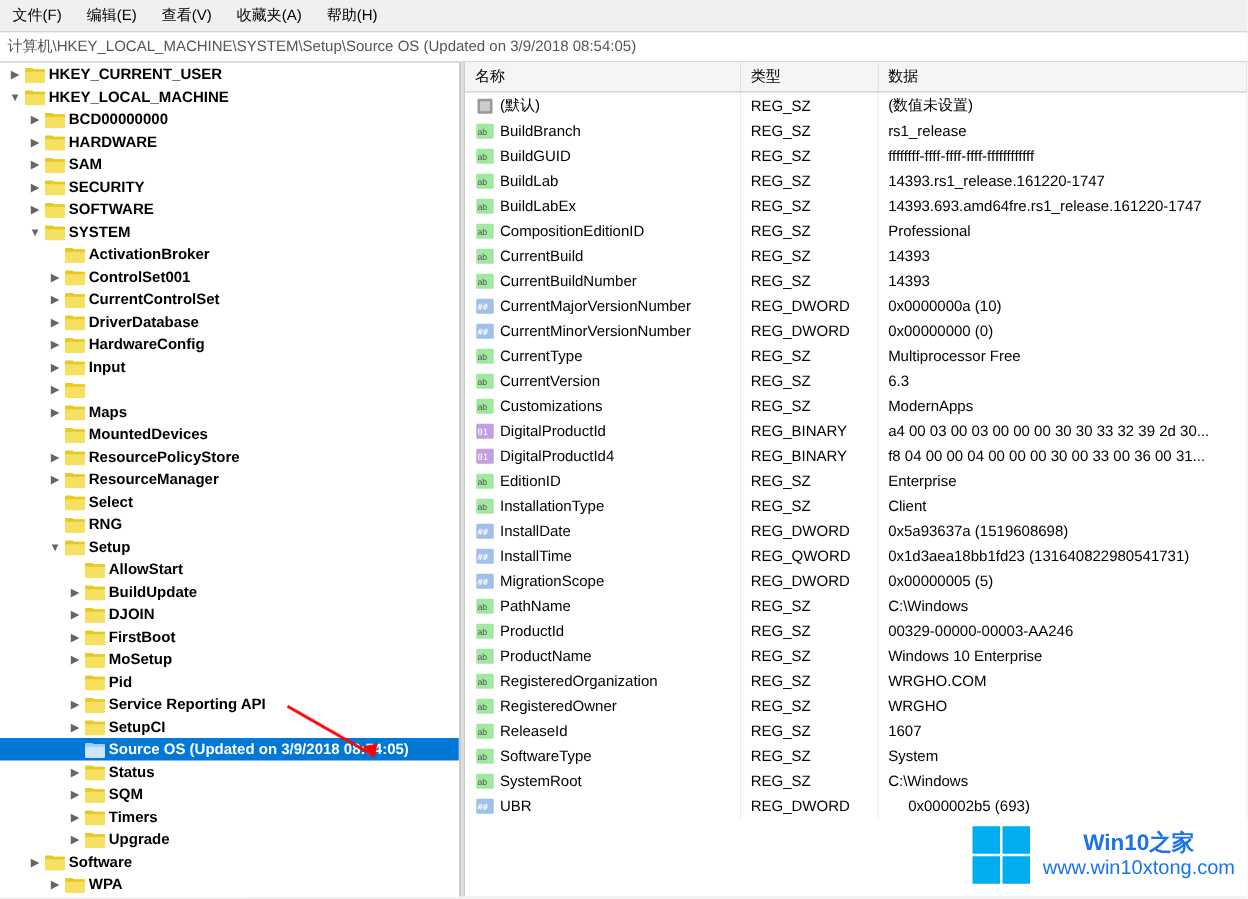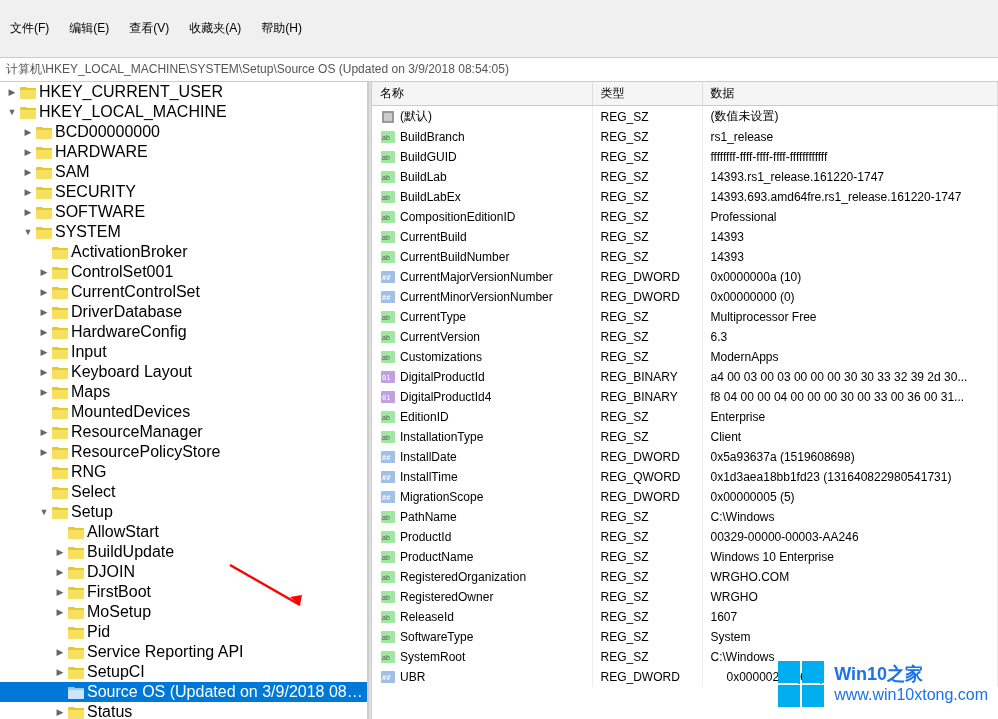--- a/index.html
+++ b/index.html
@@ -7,21 +7,21 @@
       font-family: 'Segoe UI', Tahoma, Geneva, Verdana, sans-serif;
       font-size: 12px;
       background: #f0f0f0;
       width: 998px;
       height: 719px;
       overflow: hidden;
       color: #000;
     }
     .menu-bar {
       display: flex;
-      padding: 18px 4px;
+      padding: 2px 4px;
       font-size: 12px;
       gap: 8px;
       background: #f0f0f0;
       border-bottom: 1px solid #ccc;
     }
     .menu-bar span {
       padding: 2px 6px;
       cursor: pointer;
     }
 
@@ -88,21 +88,22 @@
       flex-shrink: 0;
       margin-right: 3px;
       display: inline-block;
     }
     .folder-icon svg { width: 16px; height: 14px; }
 
     .tree-label {
       flex: 1;
       overflow: hidden;
       text-overflow: ellipsis;
-      font-size: 16px;
+      font-size: 12px;
+      font-weight: bold;
     }
 
     
     .data-panel {
       flex: 1;
       background: #fff;
       overflow-y: auto;
       overflow-x: hidden;
     }
 
@@ -157,20 +158,21 @@
       border-left: 1px solid #ccc;
       border-right: 1px solid #ccc;
     }
 
     
     .watermark {
       position: absolute;
       bottom: 8px;
       right: 8px;
       z-index: 100;
+      text-align: center;
     }
     .watermark-box {
       display: flex;
       align-items: center;
       gap: 8px;
     }
     .win10-logo {
       width: 50px;
       height: 50px;
     }
@@ -317,21 +319,20 @@
     <path d="M0 5 L0 3 Q0 2 1 2 L6 2 L7 3 L16 3 L16 5 Z" fill="#e8c825"></path>
   </svg></span>
           <span class="tree-label">Input</span>
         </div>
         <div class="tree-item">
           <span class="tree-toggle collapsed" style="margin-left: 36px;"></span>
           <span class="folder-icon"><svg viewBox="0 0 16 14" xmlns="http://www.w3.org/2000/svg">
     <rect x="0" y="3" width="16" height="11" rx="1" fill="#f5e060"></rect>
     <path d="M0 5 L0 3 Q0 2 1 2 L6 2 L7 3 L16 3 L16 5 Z" fill="#e8c825"></path>
   </svg></span>
-          <span class="tree-label">Keyboard Layout</span>
         </div>
         <div class="tree-item">
           <span class="tree-toggle collapsed" style="margin-left: 36px;"></span>
           <span class="folder-icon"><svg viewBox="0 0 16 14" xmlns="http://www.w3.org/2000/svg">
     <rect x="0" y="3" width="16" height="11" rx="1" fill="#f5e060"></rect>
     <path d="M0 5 L0 3 Q0 2 1 2 L6 2 L7 3 L16 3 L16 5 Z" fill="#e8c825"></path>
   </svg></span>
           <span class="tree-label">Maps</span>
         </div>
         <div class="tree-item">
@@ -341,45 +342,45 @@
     <path d="M0 5 L0 3 Q0 2 1 2 L6 2 L7 3 L16 3 L16 5 Z" fill="#e8c825"></path>
   </svg></span>
           <span class="tree-label">MountedDevices</span>
         </div>
         <div class="tree-item">
           <span class="tree-toggle collapsed" style="margin-left: 36px;"></span>
           <span class="folder-icon"><svg viewBox="0 0 16 14" xmlns="http://www.w3.org/2000/svg">
     <rect x="0" y="3" width="16" height="11" rx="1" fill="#f5e060"></rect>
     <path d="M0 5 L0 3 Q0 2 1 2 L6 2 L7 3 L16 3 L16 5 Z" fill="#e8c825"></path>
   </svg></span>
+          <span class="tree-label">ResourcePolicyStore</span>
+        </div>
+        <div class="tree-item">
+          <span class="tree-toggle collapsed" style="margin-left: 36px;"></span>
+          <span class="folder-icon"><svg viewBox="0 0 16 14" xmlns="http://www.w3.org/2000/svg">
+    <rect x="0" y="3" width="16" height="11" rx="1" fill="#f5e060"></rect>
+    <path d="M0 5 L0 3 Q0 2 1 2 L6 2 L7 3 L16 3 L16 5 Z" fill="#e8c825"></path>
+  </svg></span>
           <span class="tree-label">ResourceManager</span>
         </div>
         <div class="tree-item">
-          <span class="tree-toggle collapsed" style="margin-left: 36px;"></span>
-          <span class="folder-icon"><svg viewBox="0 0 16 14" xmlns="http://www.w3.org/2000/svg">
-    <rect x="0" y="3" width="16" height="11" rx="1" fill="#f5e060"></rect>
-    <path d="M0 5 L0 3 Q0 2 1 2 L6 2 L7 3 L16 3 L16 5 Z" fill="#e8c825"></path>
-  </svg></span>
-          <span class="tree-label">ResourcePolicyStore</span>
-        </div>
-        <div class="tree-item">
           <span class="tree-toggle leaf" style="margin-left: 36px;"></span>
           <span class="folder-icon"><svg viewBox="0 0 16 14" xmlns="http://www.w3.org/2000/svg">
     <rect x="0" y="3" width="16" height="11" rx="1" fill="#f5e060"></rect>
     <path d="M0 5 L0 3 Q0 2 1 2 L6 2 L7 3 L16 3 L16 5 Z" fill="#e8c825"></path>
   </svg></span>
+          <span class="tree-label">Select</span>
+        </div>
+        <div class="tree-item">
+          <span class="tree-toggle leaf" style="margin-left: 36px;"></span>
+          <span class="folder-icon"><svg viewBox="0 0 16 14" xmlns="http://www.w3.org/2000/svg">
+    <rect x="0" y="3" width="16" height="11" rx="1" fill="#f5e060"></rect>
+    <path d="M0 5 L0 3 Q0 2 1 2 L6 2 L7 3 L16 3 L16 5 Z" fill="#e8c825"></path>
+  </svg></span>
           <span class="tree-label">RNG</span>
-        </div>
-        <div class="tree-item">
-          <span class="tree-toggle leaf" style="margin-left: 36px;"></span>
-          <span class="folder-icon"><svg viewBox="0 0 16 14" xmlns="http://www.w3.org/2000/svg">
-    <rect x="0" y="3" width="16" height="11" rx="1" fill="#f5e060"></rect>
-    <path d="M0 5 L0 3 Q0 2 1 2 L6 2 L7 3 L16 3 L16 5 Z" fill="#e8c825"></path>
-  </svg></span>
-          <span class="tree-label">Select</span>
         </div>
         <div class="tree-item">
           <span class="tree-toggle expanded" style="margin-left: 36px;"></span>
           <span class="folder-icon"><svg viewBox="0 0 16 14" xmlns="http://www.w3.org/2000/svg">
     <rect x="0" y="3" width="16" height="11" rx="1" fill="#f5e060"></rect>
     <path d="M0 5 L0 3 Q0 2 1 2 L6 2 L7 3 L16 3 L16 5 Z" fill="#e8c825"></path>
   </svg></span>
           <span class="tree-label">Setup</span>
         </div>
         <div class="tree-item">

